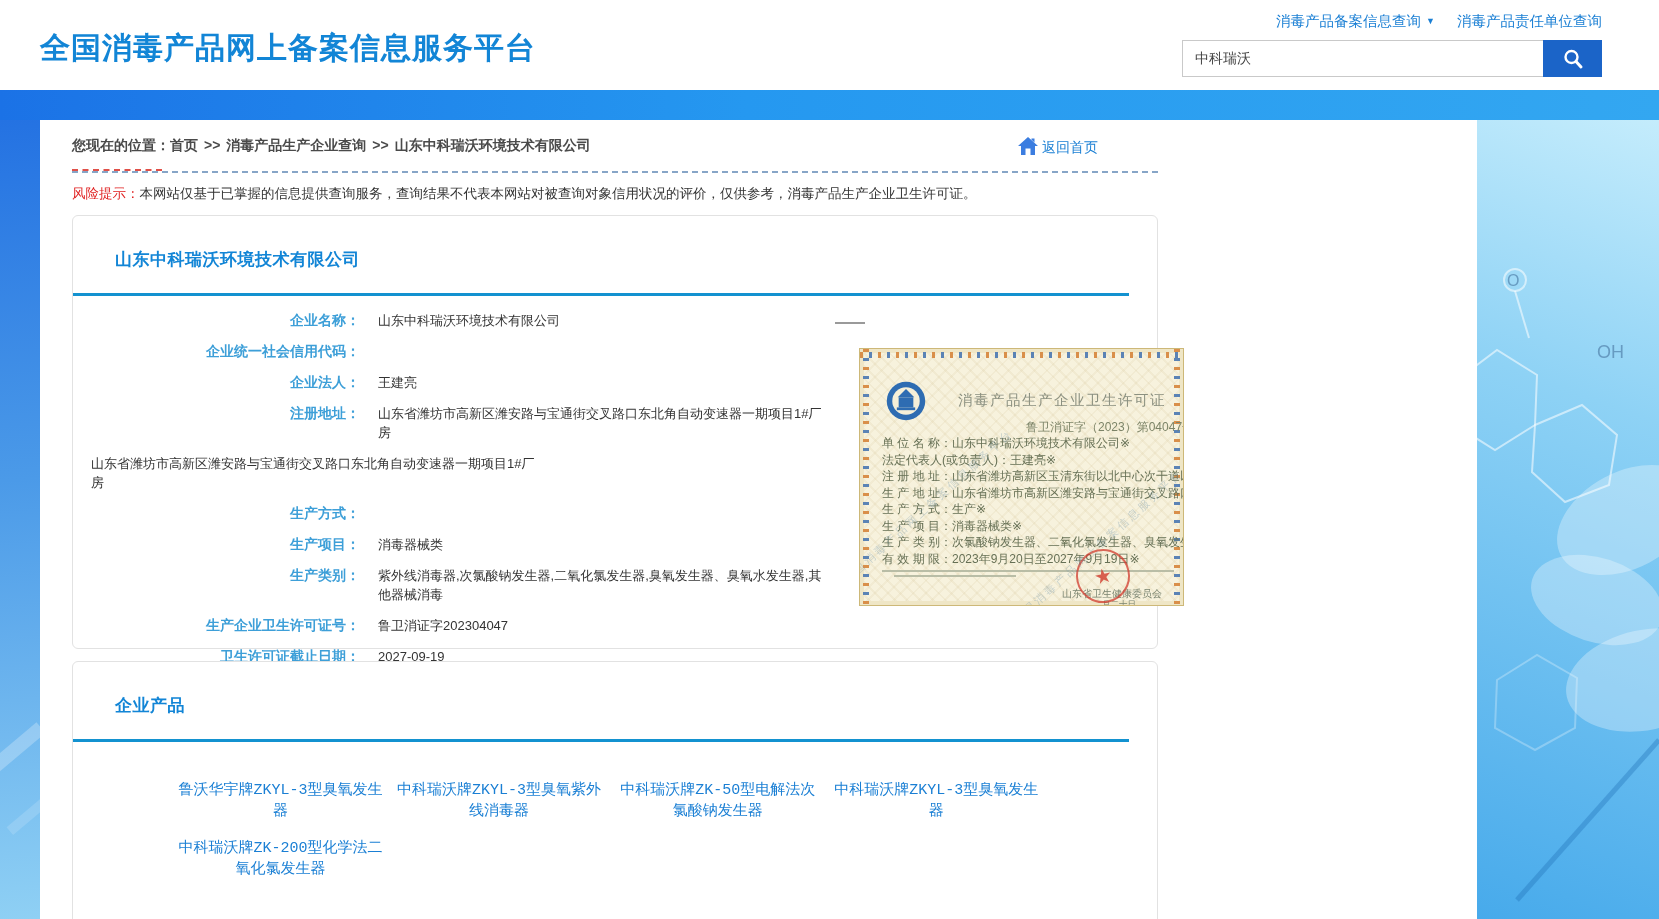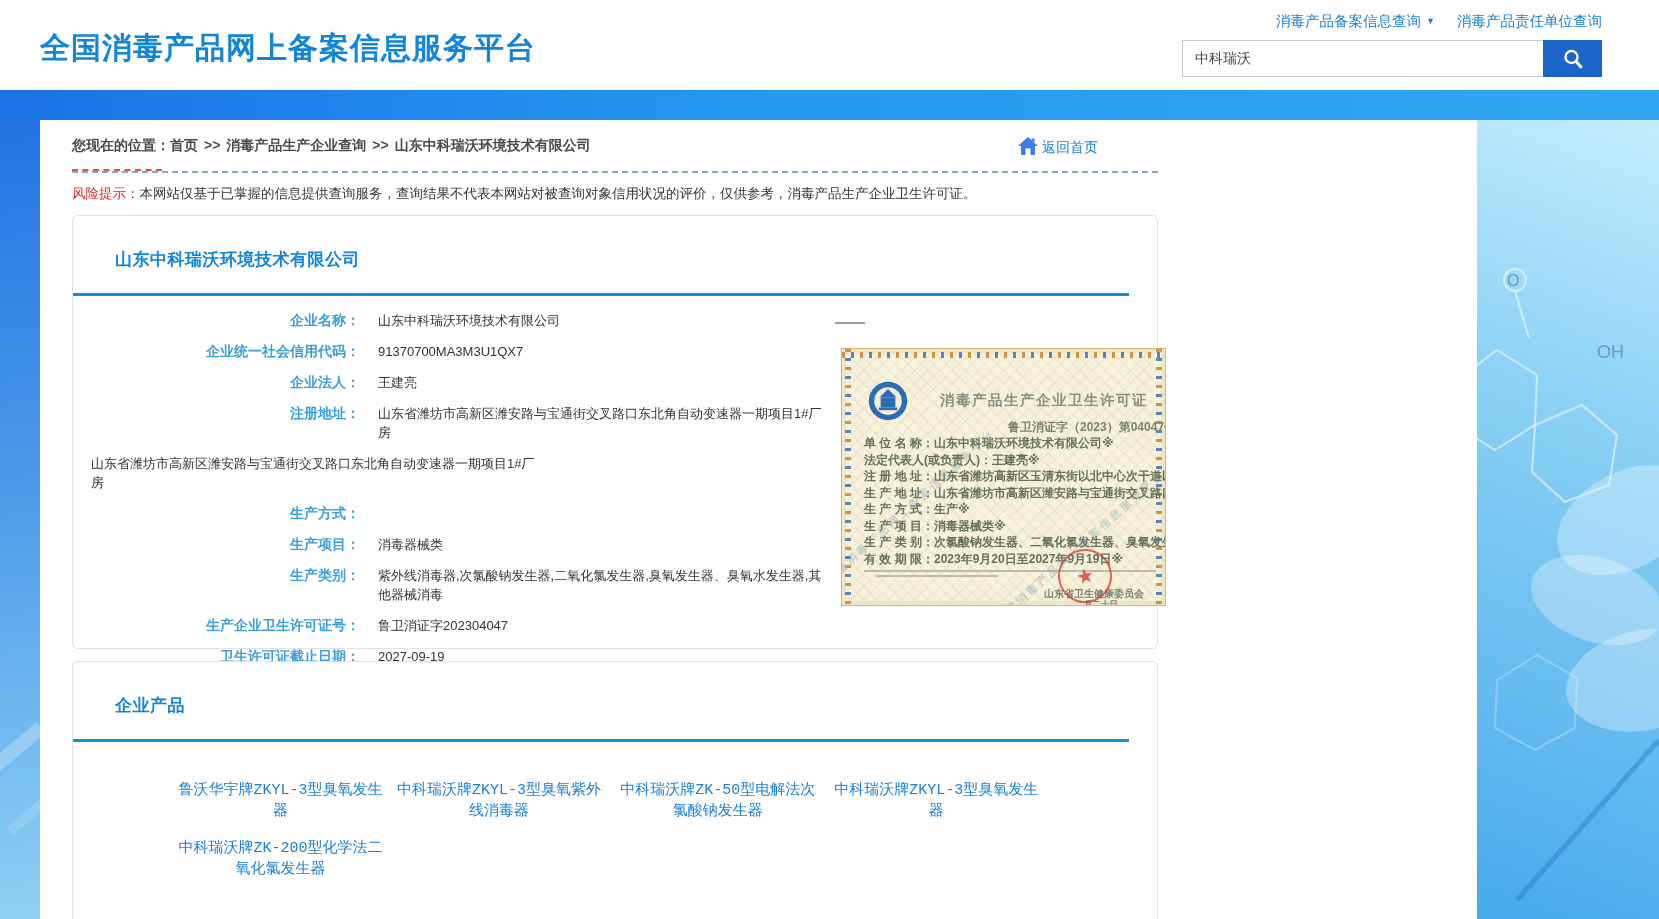--- a/index.html
+++ b/index.html
@@ -61,26 +61,26 @@
   .card-company{height:434px;}
   .card-products{height:330px;}
   
   .fields{padding:10px 0 0 0;}
   .field-row{display:flex; padding:5px 0 7px;}
   .field-label{width:287px; text-align:right; color:var(--label); font-weight:bold; font-size:14px; line-height:19px; flex:none;}
   .field-value{width:470px; padding-left:18px; font-size:13px; line-height:19px; color:var(--text);}
   .dash-artifact{position:absolute; left:762px; top:106px; width:30px; height:2px; background:#9a9a9a;}
   
   .cert{
-    position:absolute; left:768px; top:132px; width:325px; height:258px; overflow:hidden;
+    position:absolute; left:786px; top:132px; width:325px; height:258px; overflow:hidden;
     background:#f7f2dd;
     background-image:
       repeating-linear-gradient(45deg, rgba(205,185,135,.14) 0 2px, transparent 2px 9px),
       repeating-linear-gradient(-45deg, rgba(205,185,135,.12) 0 2px, transparent 2px 9px);
-    border:1px solid #cdb878; box-shadow:inset 0 0 0 4px #efe6c6;font-weight:bold;
+    border:1px solid #cdb878; box-shadow:inset 0 0 0 4px #efe6c6;
   }
   .cert-edge{position:absolute; top:0; bottom:0; width:6px;
     background:repeating-linear-gradient(180deg,#d98f4a 0 3px, transparent 3px 9px, #5b83b5 9px 12px, transparent 12px 18px);}
   .cert-edge.left{left:3px;} .cert-edge.right{right:3px;}
   .cert-top{position:absolute; left:0; right:0; height:6px; top:3px;
     background:repeating-linear-gradient(90deg,#d98f4a 0 3px, transparent 3px 9px, #5b83b5 9px 12px, transparent 12px 18px);}
   .cert-inner{position:absolute; left:16px; top:0; width:360px;}
   .cert-emblem{position:absolute; left:8px; top:30px;}
   .cert-title{
     position:absolute; left:82px; top:42px; font-size:14.5px; color:#8b9080;
@@ -182,21 +182,20 @@
     <div class="card-rule"></div>
     <div class="dash-artifact"></div>
 
     <div class="fields">
       <div class="field-row">
         <span class="field-label">企业名称：</span>
         <span class="field-value">山东中科瑞沃环境技术有限公司</span>
       </div>
       <div class="field-row">
         <span class="field-label">企业统一社会信用代码：</span>
-        <span class="field-value">91370700MA3M3U1QX7</span>
       </div>
       <div class="field-row">
         <span class="field-label">企业法人：</span>
         <span class="field-value">王建亮</span>
       </div>
       <div class="field-row">
         <span class="field-label">注册地址：</span>
         <span class="field-value">山东省潍坊市高新区潍安路与宝通街交叉路口东北角自动变速器一期项目1#厂房</span>
       </div>
       <div class="field-row">

